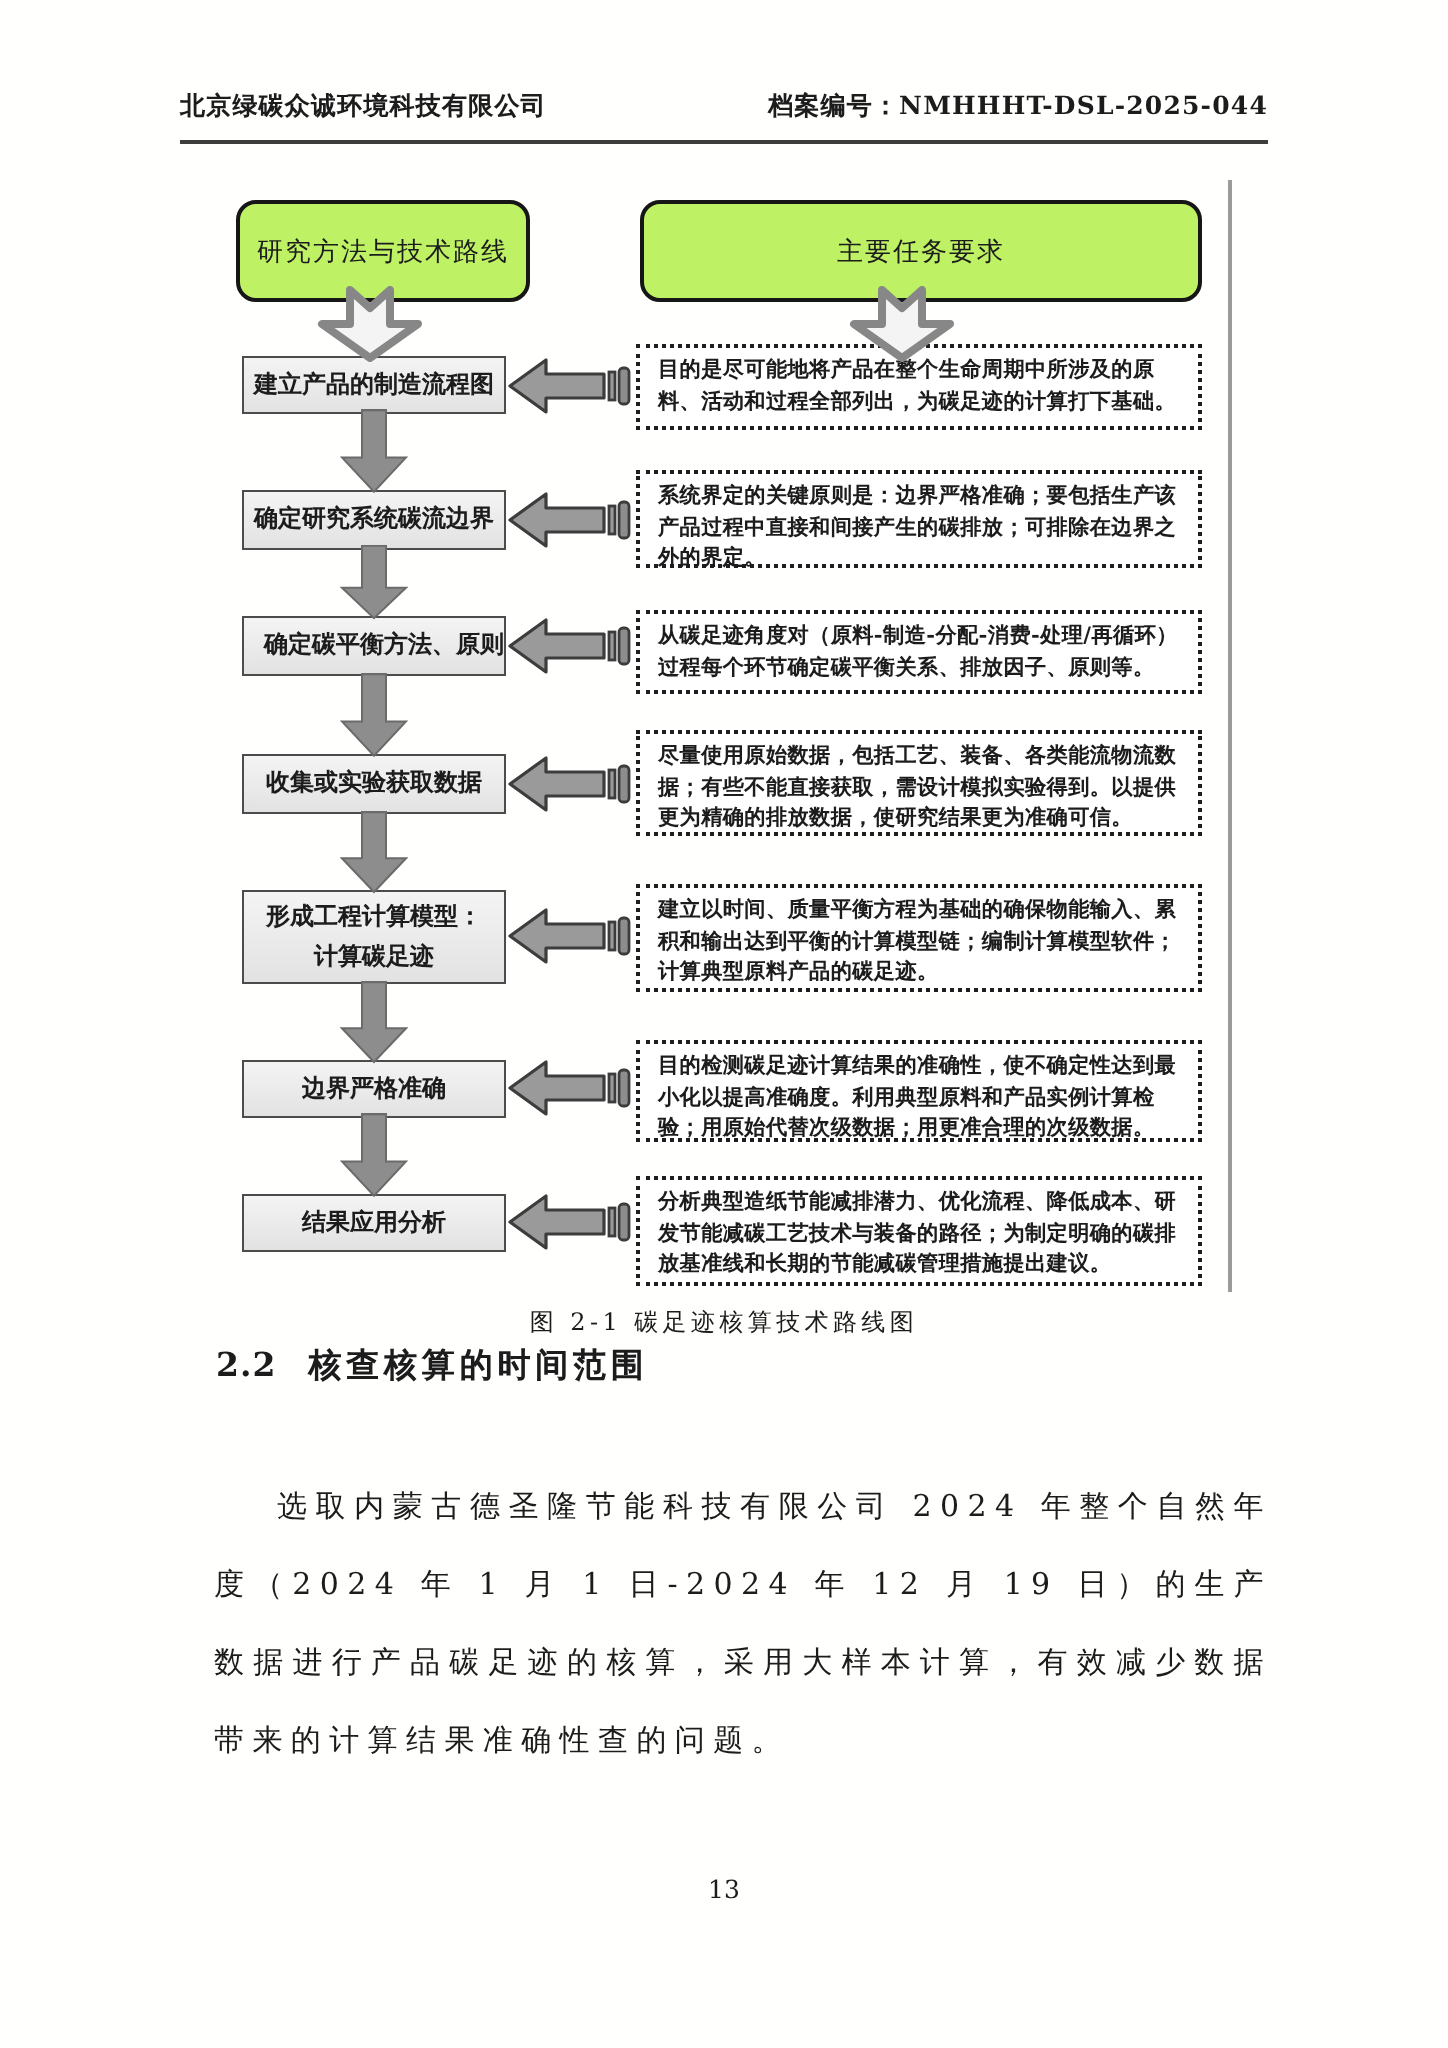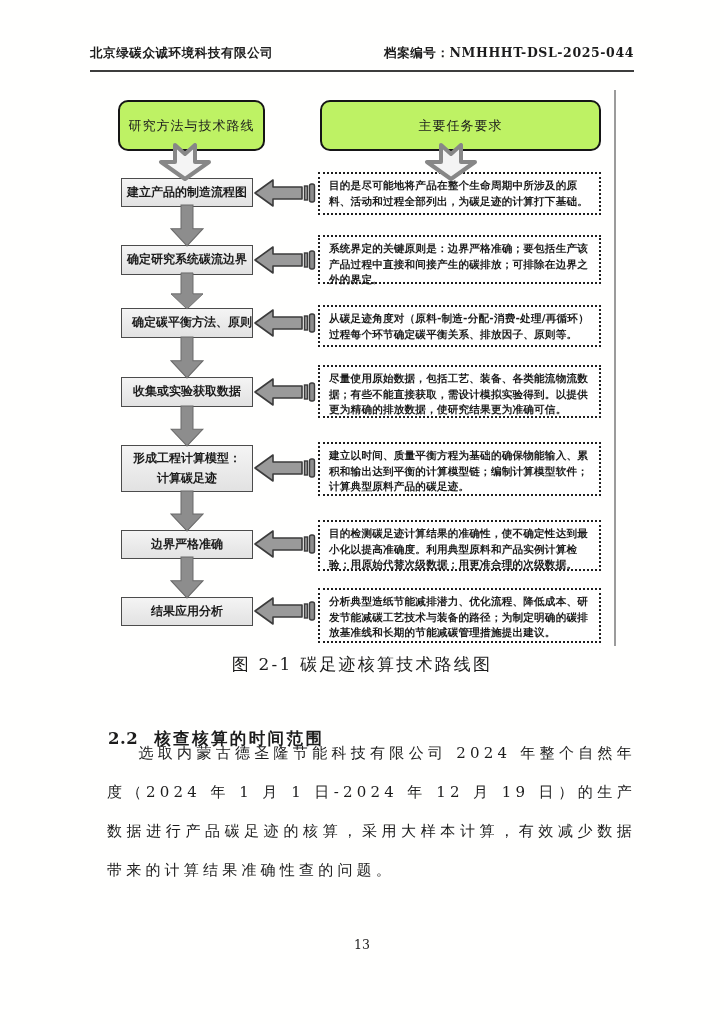--- a/index.html
+++ b/index.html
@@ -49,23 +49,23 @@
   .ht-left  { left:157px; top:143px; }
   .ht-right { left:423px; top:143px; }
 
   .harrow { left:254px; width:62px; height:28px; z-index:2; }
   .h1 { top:179px; } .h2 { top:246px; } .h3 { top:309px; } .h4 { top:378px; }
   .h5 { top:454px; } .h6 { top:530px; } .h7 { top:597px; }
 
   .vline { left:614px; top:90px; width:2px; height:556px; background:#9b9b9b; }
 
   .caption { left:0; top:653px; width:724px; text-align:center;
-             font-size:17px; letter-spacing:2.2px; }
+             font-size:12px; letter-spacing:2.2px; }
 
-  .section-heading { left:108px; top:728px; font-size:16.5px; font-weight:bold;
+  .section-heading { left:108px; top:672px; font-size:16.5px; font-weight:bold;
                      letter-spacing:2.4px; }
   .section-heading .num { letter-spacing:0.5px; margin-right:16px; }
 
   .para { left:107px; top:734px; width:529px; font-size:15px; line-height:39px;
           text-align:justify; letter-spacing:4.2px; text-indent:2.1em; }
 
   .page-num { left:0; top:937px; width:724px; text-align:center; font-size:12.5px; }
 </style>
 </head>
 <body>

